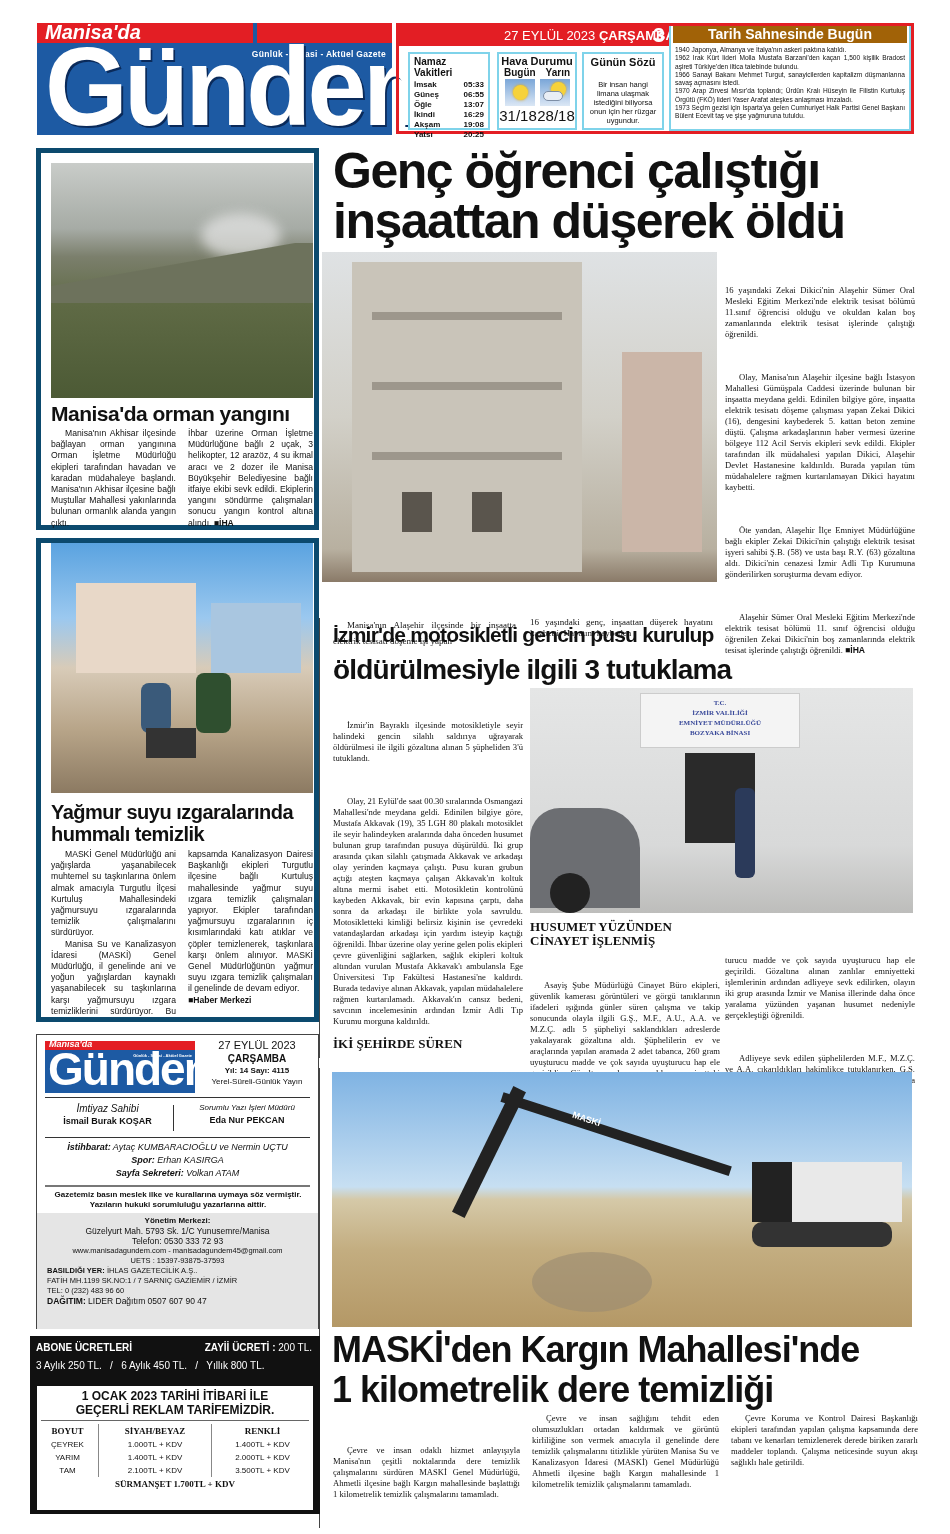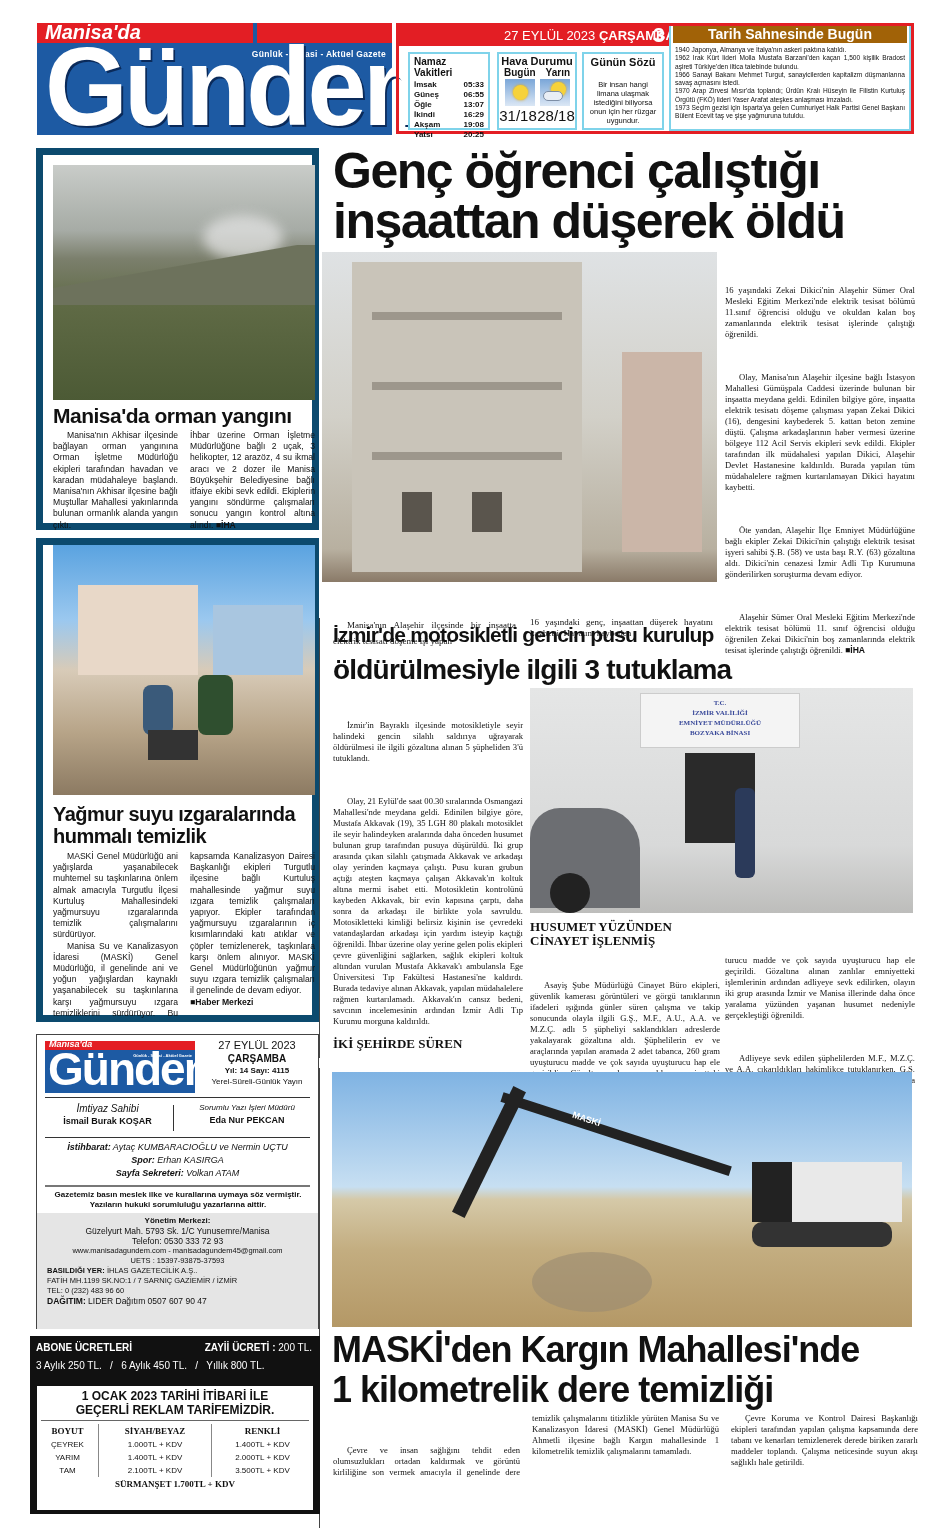--- a/index.html
+++ b/index.html
@@ -29,21 +29,21 @@
   #weather .sun{position:absolute;left:8px;top:6px;width:15px;height:15px;border-radius:50%;background:#f6d23a;box-shadow:0 0 3px #e8a800;}
   #weather .cloud{position:absolute;left:3px;top:12px;width:20px;height:10px;border-radius:6px;background:#e9eef5;border:1px solid #7d8ea6;}
   #weather .temps{display:flex;justify-content:space-around;font:15px "Liberation Sans",sans-serif;}
   #quote{left:183px;top:26px;width:82px;height:78px;text-align:center;padding:2px 4px;}
   #quote h4{font:bold 11px "Liberation Sans",sans-serif;margin-bottom:12px;}
   #quote p{font:7.5px/9px "Liberation Sans",sans-serif;}
   #history{left:270px;top:0;width:242px;height:105px;border:2px solid #7fd3ea;border-top:none;background:#fff;}
   #history h4{background:#a16207;color:#fff;font:bold 14px/17px "Liberation Sans",sans-serif;text-align:center;margin:0 2px 3px;}
   #history p{font:6.6px/8.3px "Liberation Sans",sans-serif;padding:0 4px;text-align:justify;}
   
-  .frame{position:absolute;border:7px solid #0c4a6e;}
+  .frame{position:absolute;border:5px solid #0c4a6e;}
   .photo{position:absolute;overflow:hidden;}
   .hl{position:absolute;font-family:"Liberation Sans",sans-serif;font-weight:bold;color:#111;line-height:1;}
   .cols{position:absolute;display:flex;gap:12px;}
   .cols p,.col p{font:8.6px/11.2px "Liberation Sans",sans-serif;text-align:justify;text-indent:14px;}
   .serif p{font:8.6px/11px "Liberation Serif",serif;text-align:justify;text-indent:14px;margin-top:32px;}
   .src{font-weight:bold;}
   .src:before{content:"\25A0 ";}
   .sub-hl{font:bold 13px/14px "Liberation Serif",serif;}
   
   #imprint{left:36px;top:1034px;width:283px;height:295px;border:1px solid #444;}
@@ -232,20 +232,21 @@
   <div style="position:absolute;left:170px;top:20px;width:240px;height:10px;background:#222;transform:rotate(18deg);transform-origin:left center;"></div>
   <div style="position:absolute;left:150px;top:10px;width:14px;height:140px;background:#222;transform:rotate(26deg);"></div>
   <div style="position:absolute;left:240px;top:42px;font:bold 9px 'Liberation Sans',sans-serif;color:#fff;transform:rotate(18deg);">MASKİ</div>
   <div style="position:absolute;left:420px;top:90px;width:150px;height:60px;background:#e9e9e9;border-left:40px solid #222;"></div>
   <div style="position:absolute;left:420px;top:150px;width:140px;height:25px;background:#333;border-radius:10px;"></div>
   <div style="position:absolute;left:200px;top:180px;width:120px;height:60px;background:#9a8b72;border-radius:50%;opacity:0.6;"></div>
 </div>
 <div class="hl" style="left:332px;top:1332px;font-size:36px;letter-spacing:-1px;">MASKİ'den Kargın Mahallesi'nde</div>
 <div class="hl" style="left:332px;top:1372px;font-size:36px;letter-spacing:-1px;">1 kilometrelik dere temizliği</div>
 <div class="serif" style="position:absolute;left:333px;top:1413px;width:585px;column-count:3;column-gap:12px;">
+  <p>Çevre ve insan odaklı hizmet anlayışıyla Manisa'nın çeşitli noktalarında dere temizlik çalışmalarını sürdüren MASKİ Genel Müdürlüğü, Ahmetli ilçesine bağlı Kargın mahallesinde başlattığı 1 kilometrelik temizlik çalışmalarını tamamladı.</p>
   <p>Çevre ve insan sağlığını tehdit eden olumsuzlukları ortadan kaldırmak ve görüntü kirliliğine son vermek amacıyla il genelinde dere temizlik çalışmalarını titizlikle yürüten Manisa Su ve Kanalizasyon İdaresi (MASKİ) Genel Müdürlüğü Ahmetli ilçesine bağlı Kargın mahallesinde 1 kilometrelik temizlik çalışmalarını tamamladı.</p>
   <p>Çevre Koruma ve Kontrol Dairesi Başkanlığı ekipleri tarafından yapılan çalışma kapsamında dere tabanı ve kenarları temizlenerek derede biriken zararlı maddeler toplandı. Çalışma neticesinde suyun akışı sağlıklı hale getirildi.</p>
 </div>
 
 <div id="imprint" class="abs">
   <div style="position:absolute;left:8px;top:6px;width:150px;height:52px;background:#1d5aa3;">
     <div style="position:absolute;left:0;top:0;width:100%;height:9px;background:#e31e24;"></div>
     <div style="position:absolute;left:4px;top:-2px;font:italic bold 9px 'Liberation Sans',sans-serif;color:#fff;">Manisa'da</div>
     <div style="position:absolute;left:3px;top:5px;font:bold 46px/1 'Liberation Sans',sans-serif;color:#fff;letter-spacing:-2px;">Gündem</div>
     <div style="position:absolute;right:3px;top:12px;font:bold 4px 'Liberation Sans',sans-serif;color:#fff;">Günlük - Siyasi - Aktüel Gazete</div>

